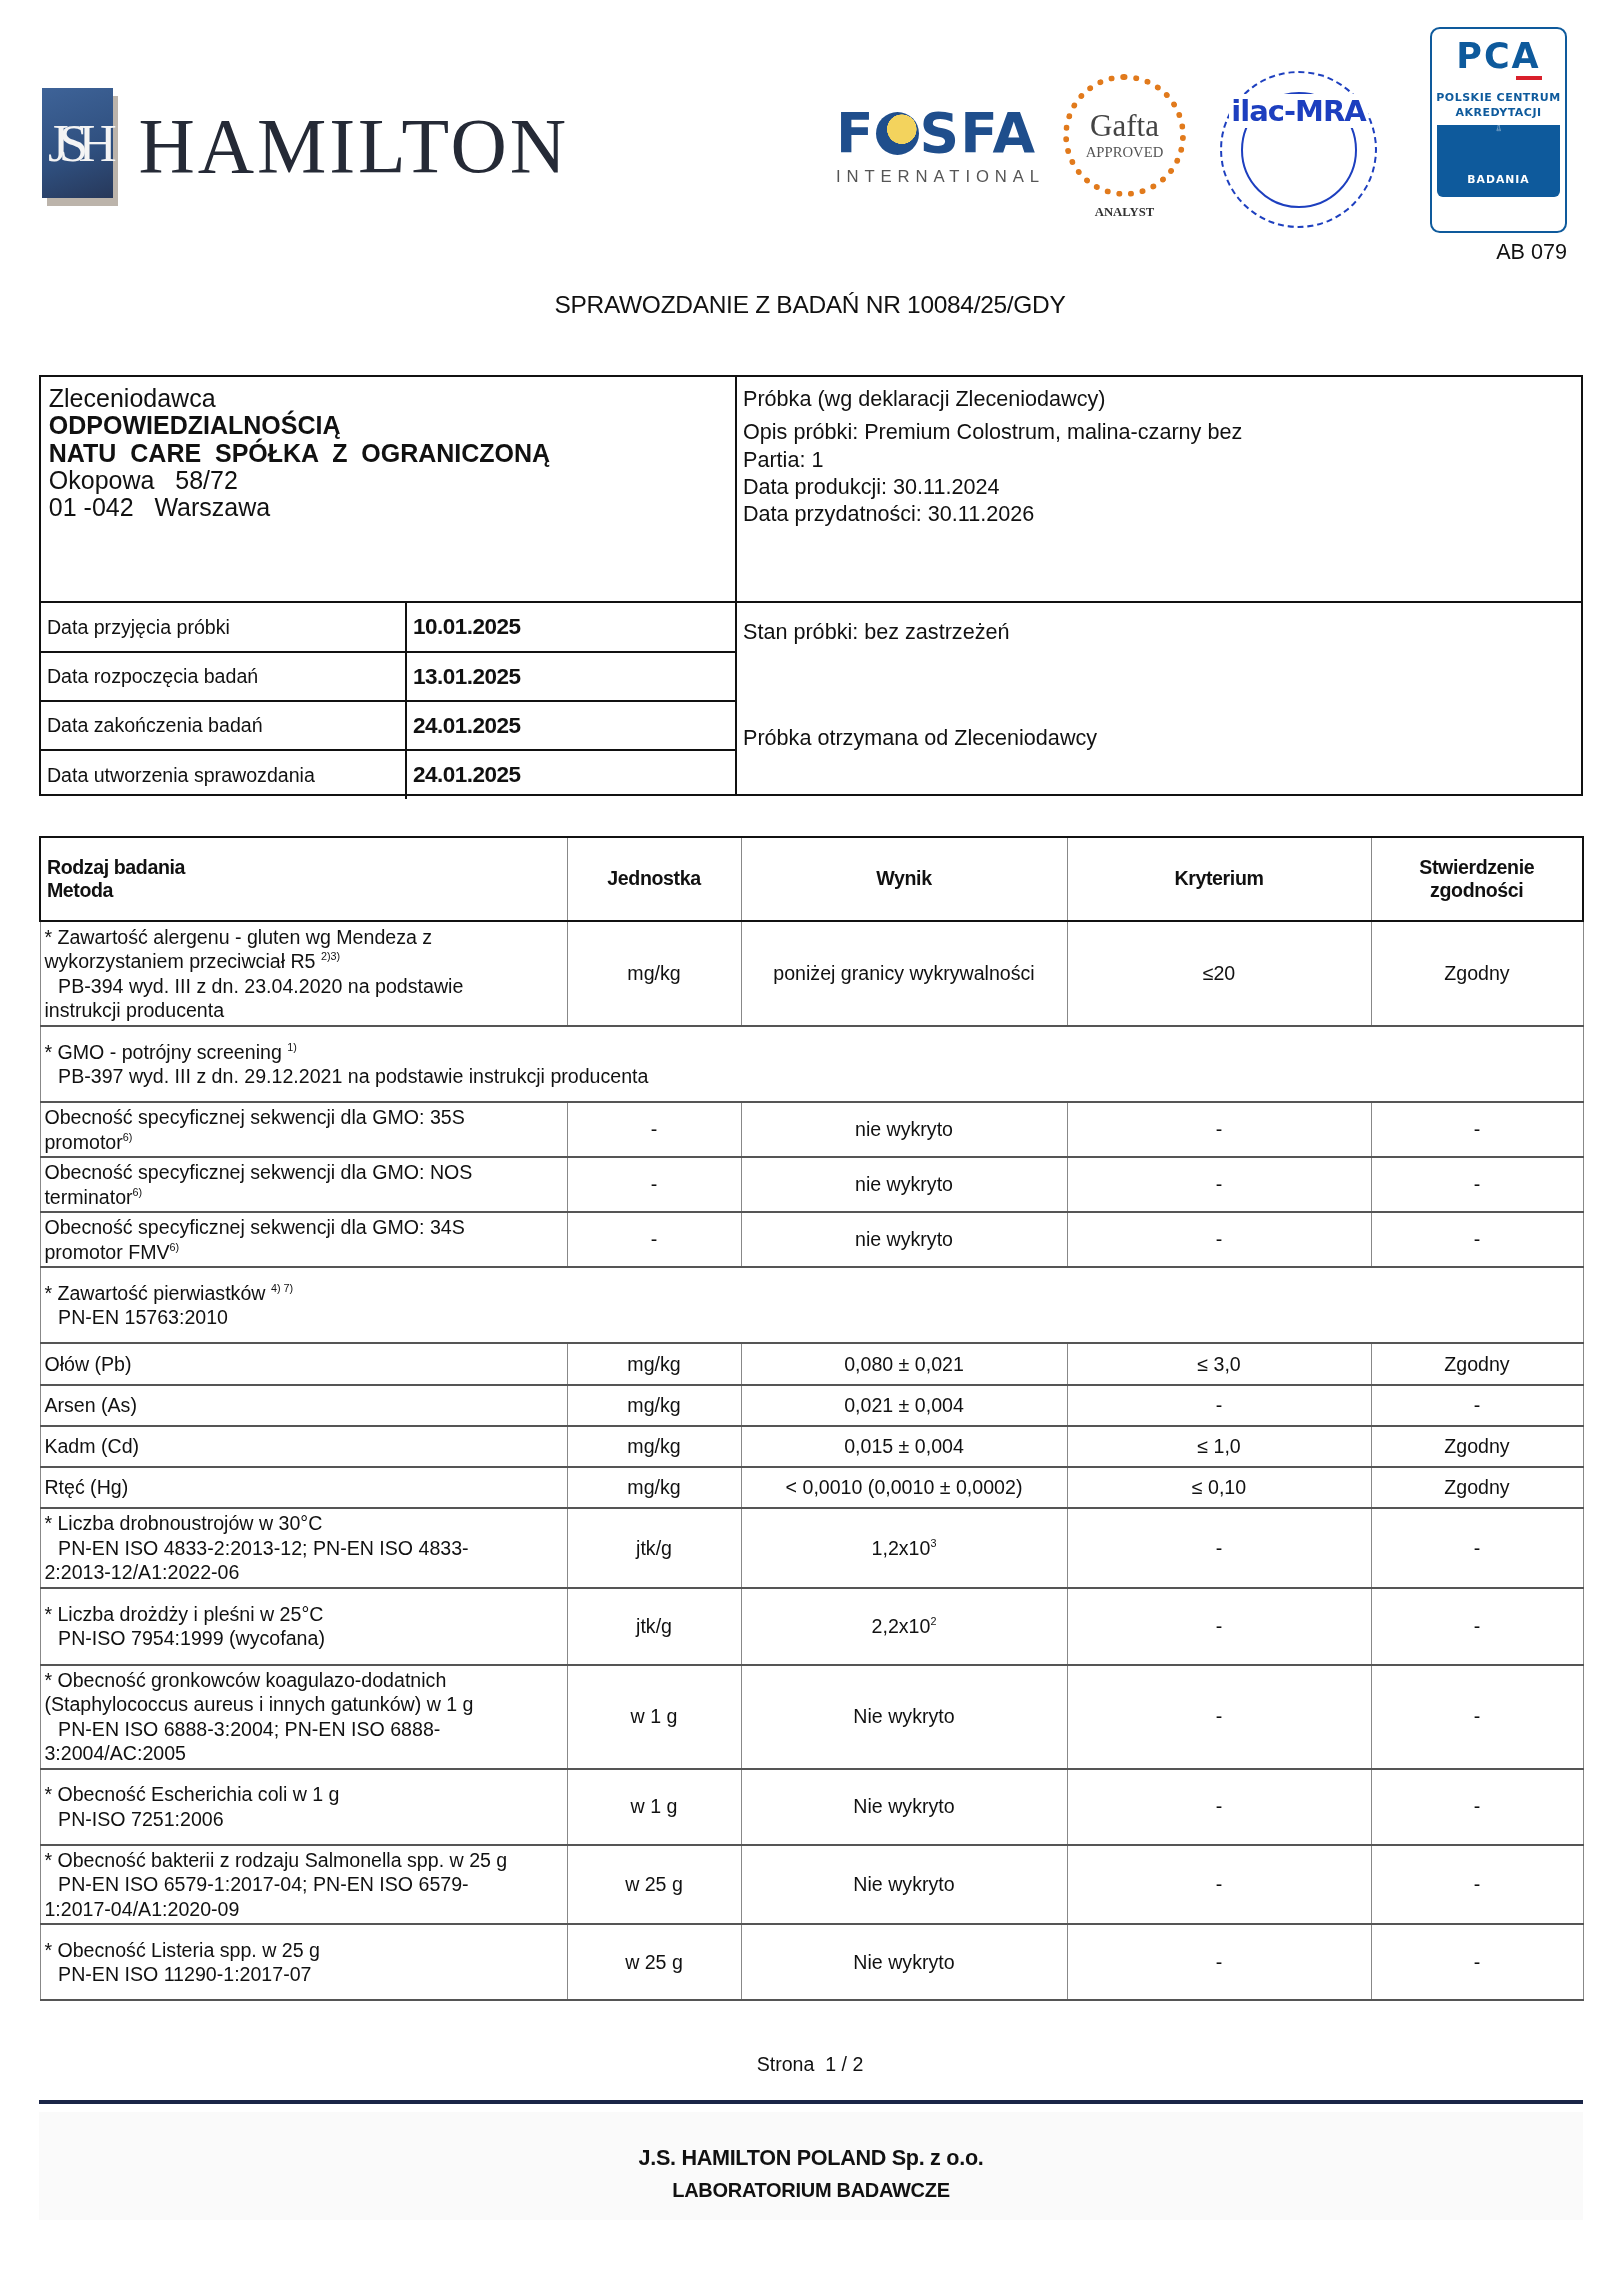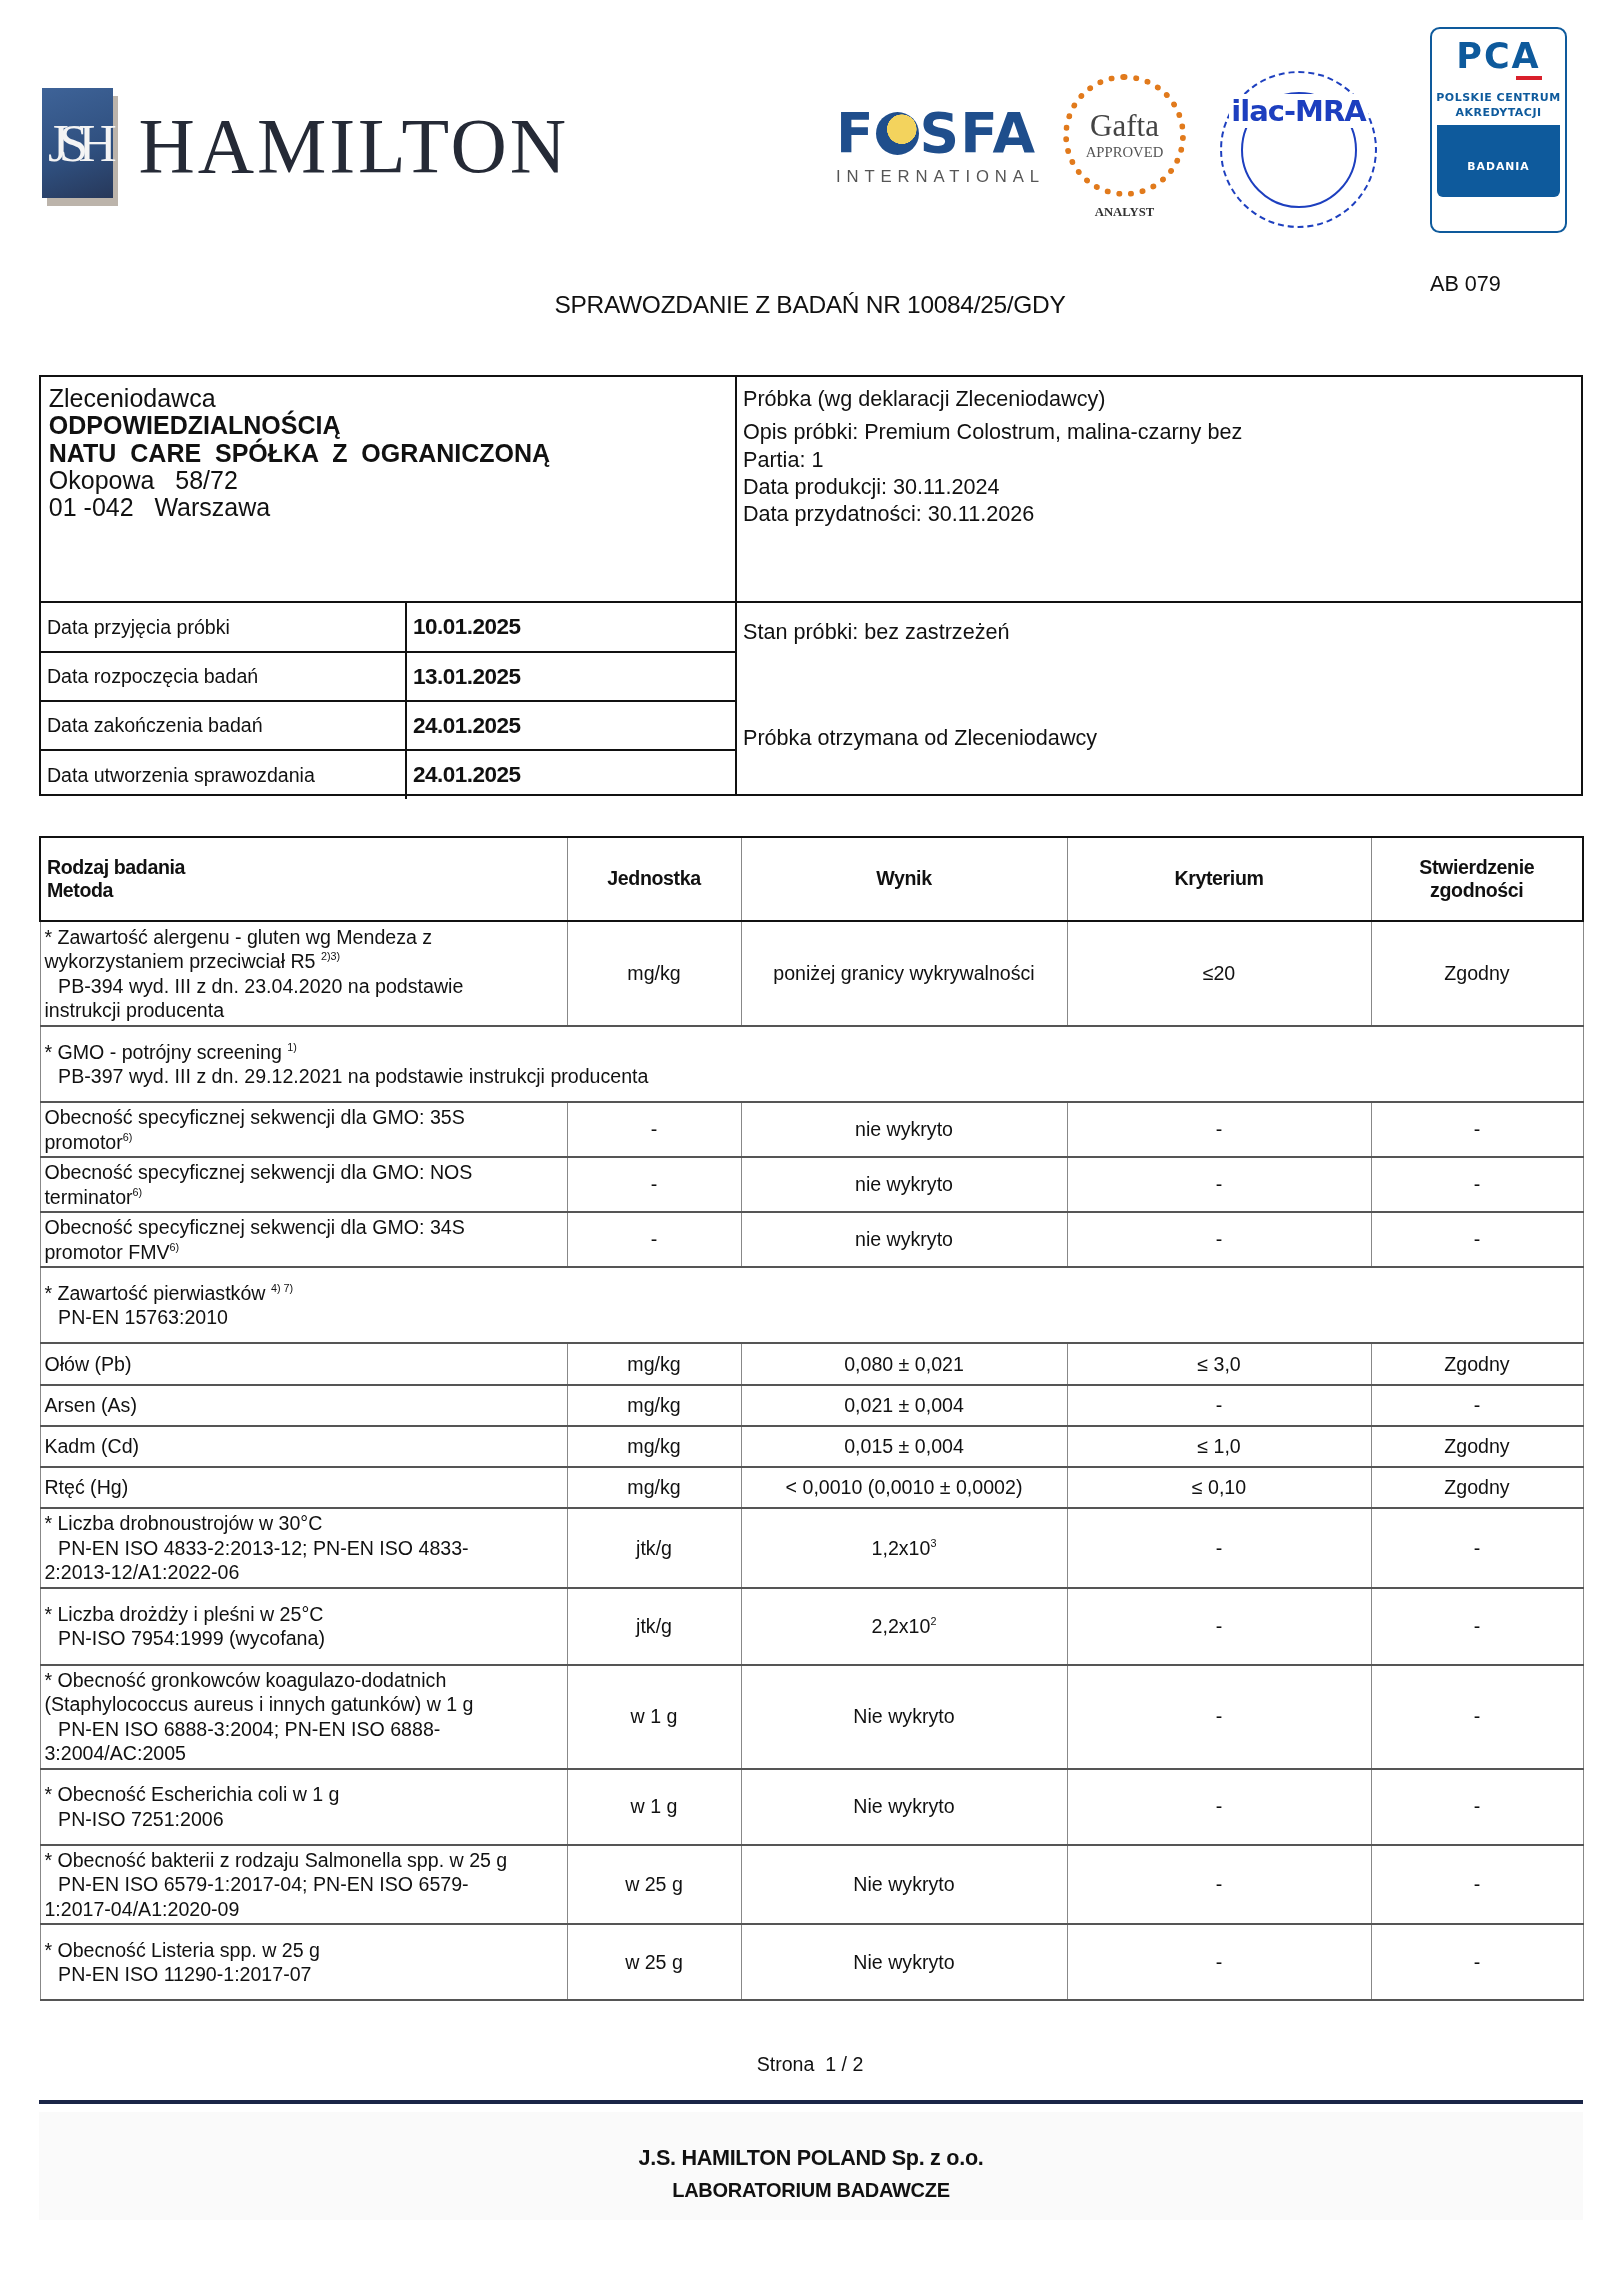--- a/index.html
+++ b/index.html
@@ -30,24 +30,24 @@
   .logo-ilac { position: absolute; left: 1220px; top: 71px; width: 157px; height: 157px; border-radius: 50%;
     border: 2.9px dashed #1d3fbf; display: flex; align-items: center; justify-content: center; }
   .ilac-inner { width: 116px; height: 116px; border-radius: 50%; border: 2.9px solid #1d3fbf; display: flex; align-items: flex-start; justify-content: center; }
   .ilac-word { font-family: "DejaVu Sans", sans-serif; font-weight: bold; font-size: 29px; color: #1d3fbf; white-space: nowrap; background: #fff; padding: 0 2px; letter-spacing: -1px; }
 
   .logo-pca { position: absolute; left: 1430px; top: 27.4px; width: 137px; height: 206px; border: 2.9px solid #0e5a9c; border-radius: 9.8px; overflow: hidden; background: #fff; }
   .pca-top { height: 96px; text-align: center; padding-top: 9.8px; }
   .pca-word { font-family: "DejaVu Sans", sans-serif; font-weight: bold; font-size: 35px; color: #0e5a9c; letter-spacing: 2px; line-height: 1; }
   .pca-stripe { height: 3.9px; width: 25.5px; background: #d9202b; margin: 2px 0 0 84px; }
   .pca-sub { font-family: "DejaVu Sans", sans-serif; font-weight: bold; font-size: 11px; color: #0e5a9c; margin-top: 9.8px; line-height: 1.4; letter-spacing: 0.5px; }
-  .pca-bottom { background: #0e5a9c; height: 72px; margin: 0 4.9px; display: flex; flex-direction: column; align-items: center; justify-content: flex-end; padding-bottom: 24px; border-radius: 0 0 5.9px 5.9px; gap: 28px; }
+  .pca-bottom { background: #0e5a9c; height: 72px; margin: 0 4.9px; display: flex; flex-direction: column; align-items: center; justify-content: flex-end; padding-bottom: 11px; border-radius: 0 0 5.9px 5.9px; gap: 28px; }
   .pca-flask { width: 27.4px; height: 39px; margin-bottom: 13.7px; }
   .pca-badania { font-family: "DejaVu Sans", sans-serif; font-weight: bold; color: #fff; font-size: 10.8px; letter-spacing: 1px; }
-  .pca-code { position: absolute; left: 1430px; top: 239px; width: 137px; text-align: left; font-size: 21.6px; color: #111; margin-top: 32px; }
+  .pca-code { position: absolute; left: 1430px; top: 239px; width: 137px; text-align: right; font-size: 21.6px; color: #111; }
 
   
   .report-title { position: absolute; left: 0; width: 1620px; top: 291px; text-align: center; font-size: 24.5px; letter-spacing: -0.3px; }
 
   
   .info-box { position: absolute; left: 39px; top: 375px; width: 1544px; height: 421px; border: 2.9px solid #111; }
   .info-v-divider { position: absolute; left: 694px; top: 0; width: 2px; height: 100%; background: #111; }
   .info-h-divider { position: absolute; left: 0; top: 224px; width: 100%; height: 2px; background: #111; }
   .client-block { position: absolute; left: 7.8px; top: 7.8px; width: 676px; font-size: 25px; line-height: 27.4px; }
   .client-name { font-weight: bold; }

